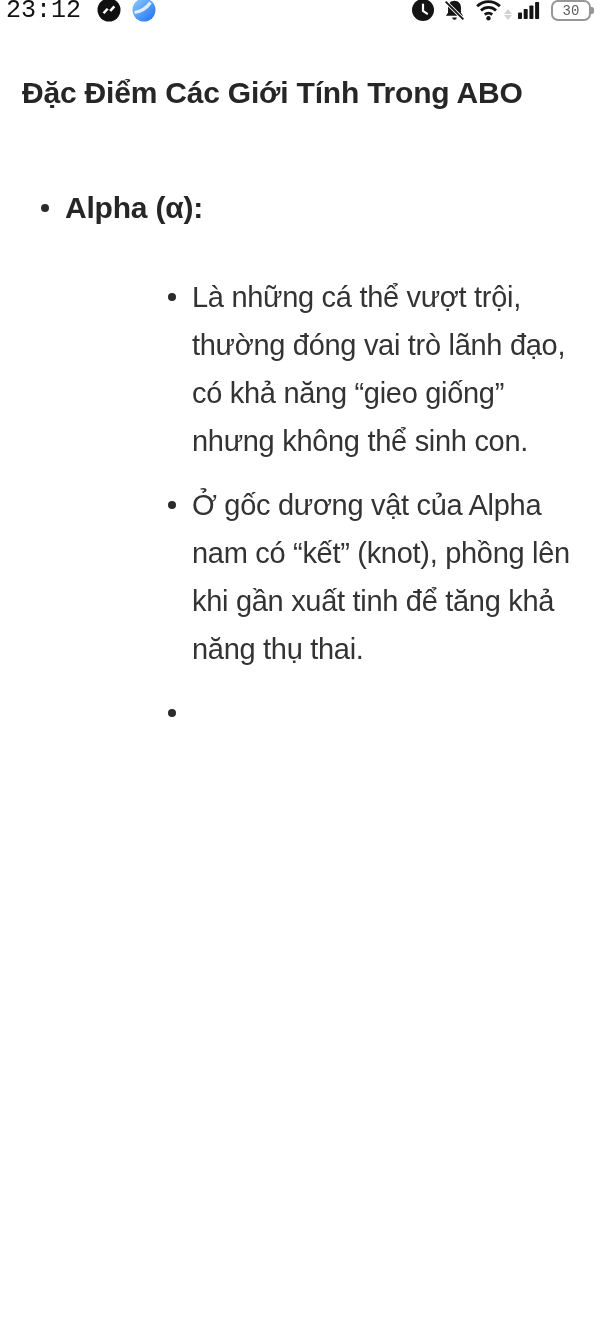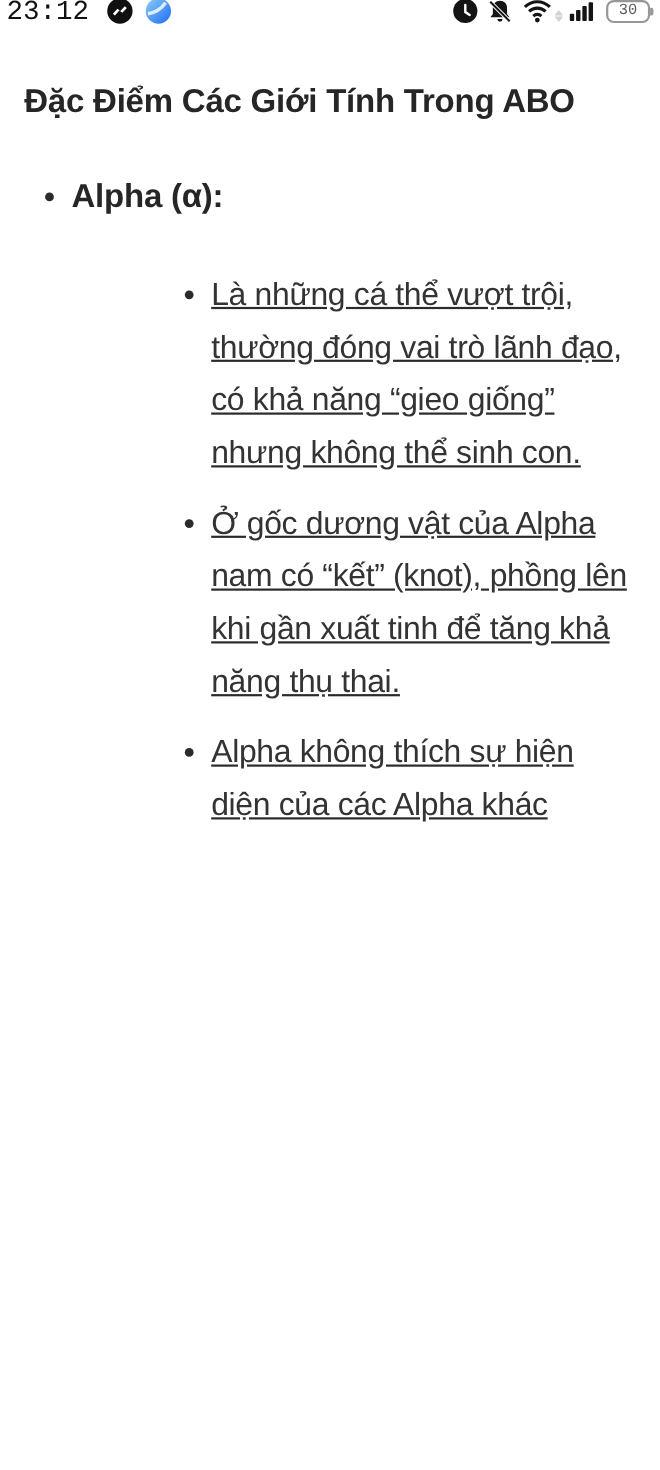--- a/index.html
+++ b/index.html
@@ -29,51 +29,51 @@
   .sb-bell { margin-right: 8px; }
   .sb-wifi { margin-right: 2px; }
   .net-arrows { display: flex; flex-direction: column; gap: 1px; margin-right: 5px; margin-top: 8px; }
   .net-arrows i { width: 0; height: 0; border-left: 4px solid transparent; border-right: 4px solid transparent; }
   .net-arrows i.up { border-bottom: 5px solid #d2d2d2; }
   .net-arrows i.dn { border-top: 5px solid #d2d2d2; }
   .sb-sig { margin-right: 10px; }
   .battery {
     position: relative; width: 40px; height: 21px;
     border: 2px solid #979797; border-radius: 7px;
-    display: flex; align-items: center; justify-content: center;
+    display: flex; align-items: flex-end; justify-content: center;
     margin-right: 9px;
   }
   .battery::after {
     content: ""; position: absolute; right: -5px; top: 5px;
     width: 3px; height: 7px; background: #979797;
     border-radius: 0 2px 2px 0;
   }
   .battery span { font-size: 14px; color: #5d5d5d; font-weight: 400; }
 
   
   .content { padding: 0 21px 0 22px; }
 
   .page-title {
     margin-top: 50px;
     font-size: 30px; line-height: 38px; font-weight: 700;
     color: #262626; letter-spacing: -0.2px;
   }
 
   .lvl1 {
-    margin-top: 48px; position: relative; padding-left: 43px;
+    margin-top: 77px; position: relative; padding-left: 43px;
     font-size: 30px; line-height: 38px; font-weight: 700; color: #262626;
     letter-spacing: -0.2px;
   }
   .dot {
     position: absolute; width: 8px; height: 8px; border-radius: 50%;
     background: #2b2b2b;
   }
   .lvl1 > .dot { left: 19px; top: 15px; }
 
-  .lvl2 { list-style: none; margin-top: 46px; text-decoration: underline; }
+  .lvl2 { list-style: none; margin-top: 46px; }
   .lvl2 li {
     position: relative; padding-left: 170px; margin-bottom: 16px;
     font-size: 29px; line-height: 48px; color: #333333;
     letter-spacing: -0.3px; max-width: 560px;
   }
   .lvl2 li > .dot { left: 146px; top: 20px; }
 </style>
 </head>
 <body>
 
@@ -160,16 +160,15 @@
     <li>
       <span class="dot"></span>
       <span>Là những cá thể vượt trội, thường đóng vai trò lãnh đạo, có khả năng “gieo giống” nhưng không thể sinh con.</span>
     </li>
     <li>
       <span class="dot"></span>
       <span>Ở gốc dương vật của Alpha nam có “kết” (knot), phồng lên khi gần xuất tinh để tăng khả năng thụ thai.</span>
     </li>
     <li>
       <span class="dot"></span>
-      <span>Alpha không thích sự hiện diện của các Alpha khác</span>
     </li>
   </ul>
 </div>
 
 </body></html>

